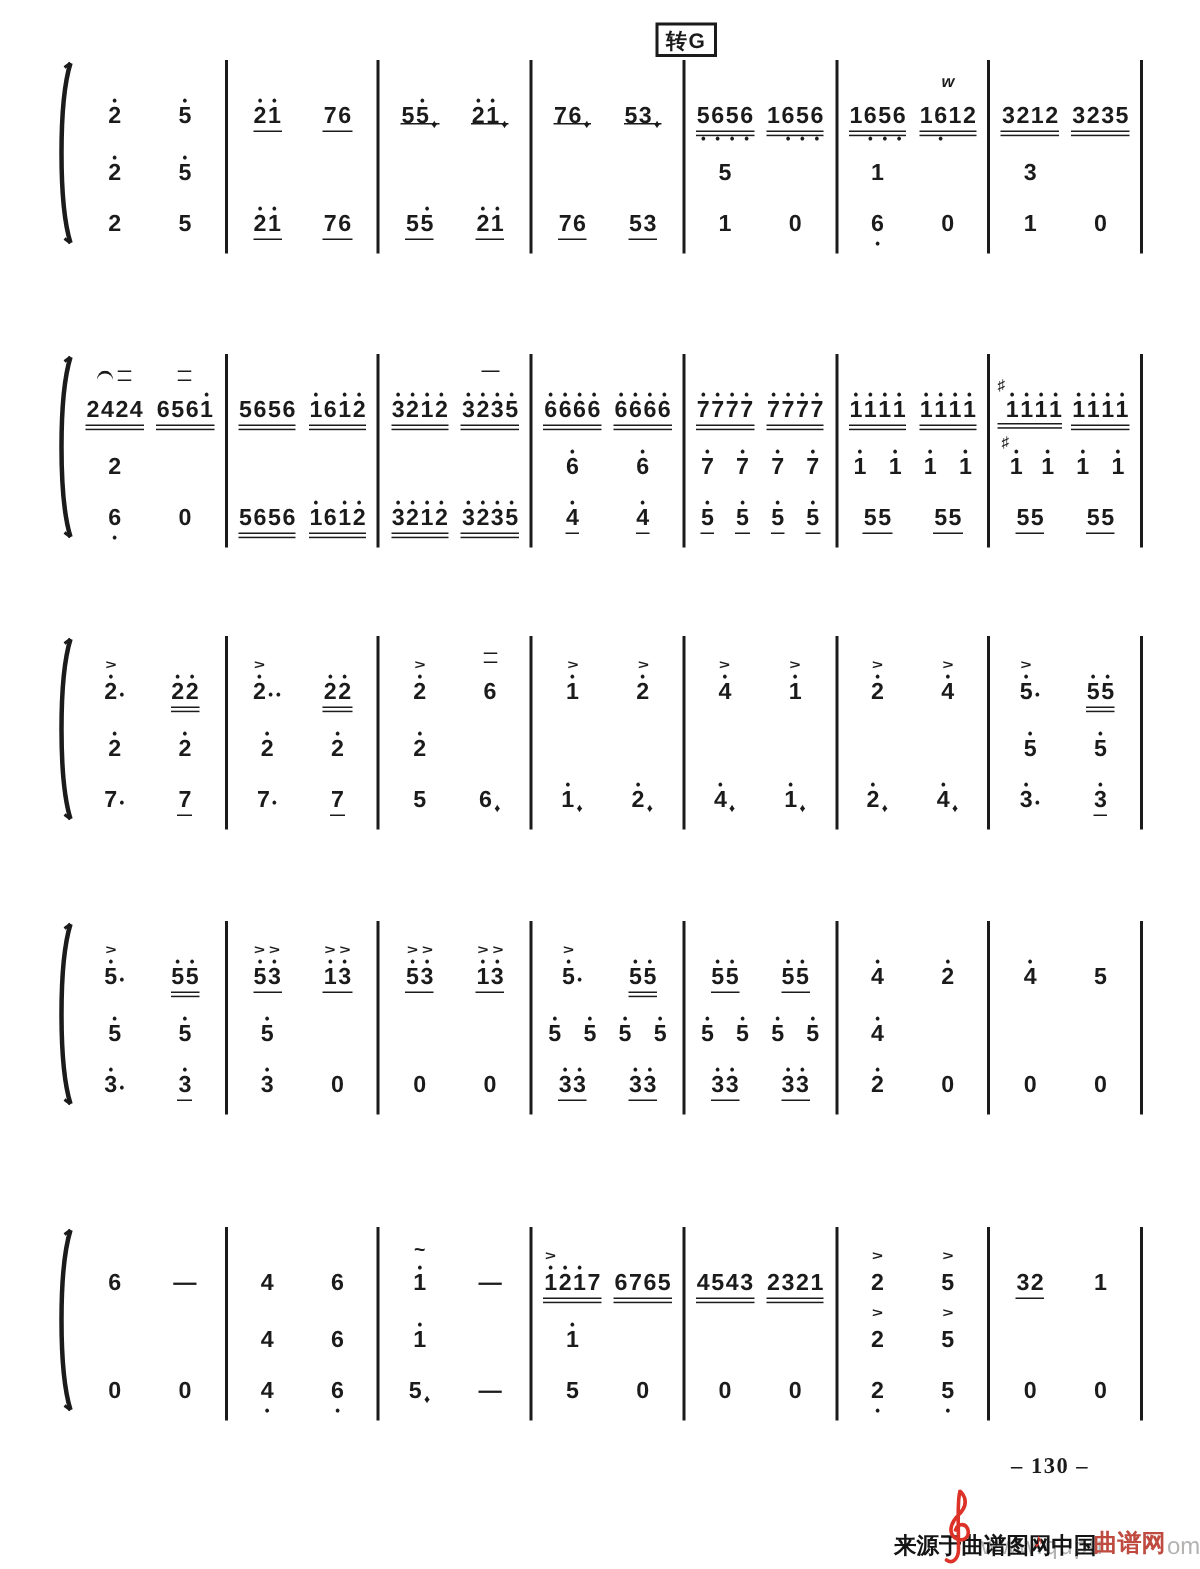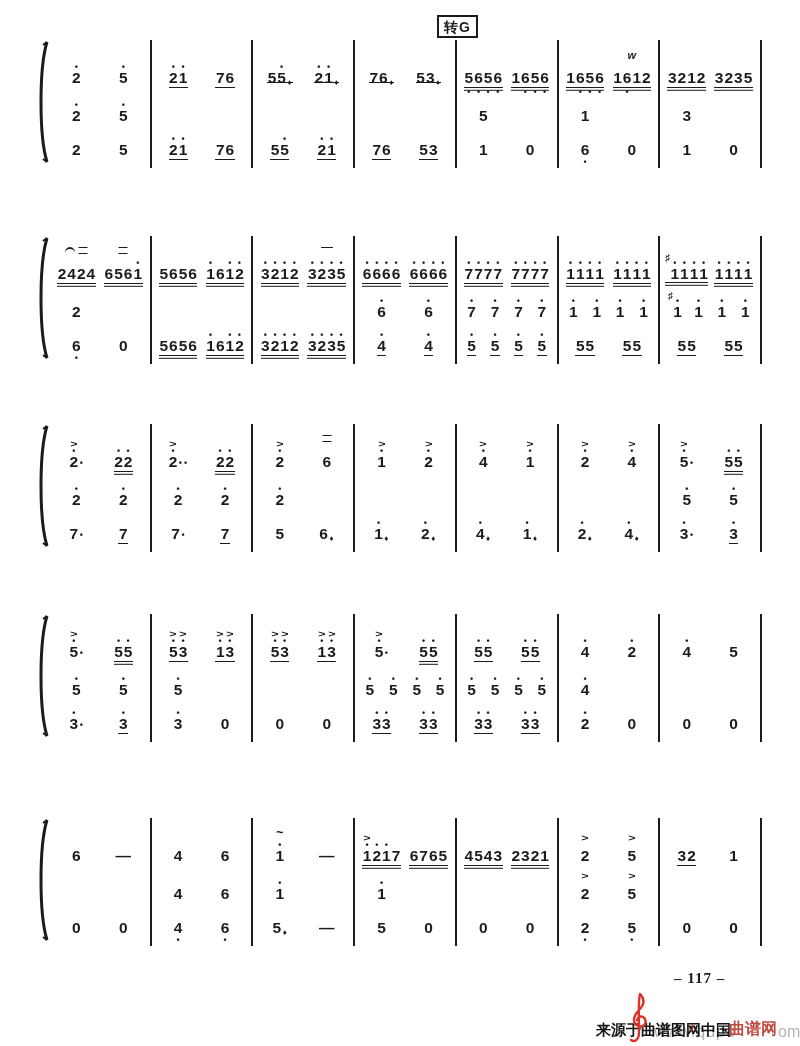--- a/index.html
+++ b/index.html
@@ -2766,21 +2766,21 @@
                   <b class="dg">0</b>
                   <i class="dd"></i>
                 </span>
               </span>
             </div>
           </div>
         </div>
       </div>
     </div>
 
-  <div class="pageno">– 117 –</div>
+  <div class="pageno">– 130 –</div>
   <div class="wm-url-l">www.qupu</div>
   <div class="wm-url-r">om</div>
   <div class="upload">来源于曲谱图网</div>
   <div class="cn-black">中国</div>
   <div class="cn-red">曲谱网</div>
   <div class="rednote">♪</div>
   <div class="clef">
     <svg width="32" height="54" viewBox="0 0 32 54">
       <path d="M17 2 C21 7 20 12 15 17 C9 23 8 30 14 33 C19 35 23 31 21 26 C19 22 14 23 13 27
                M16 1 C14 8 15 18 15 40 C15 46 11 50 7 47" fill="none" stroke="#dd3227" stroke-width="2.4" stroke-linecap="round"></path>

